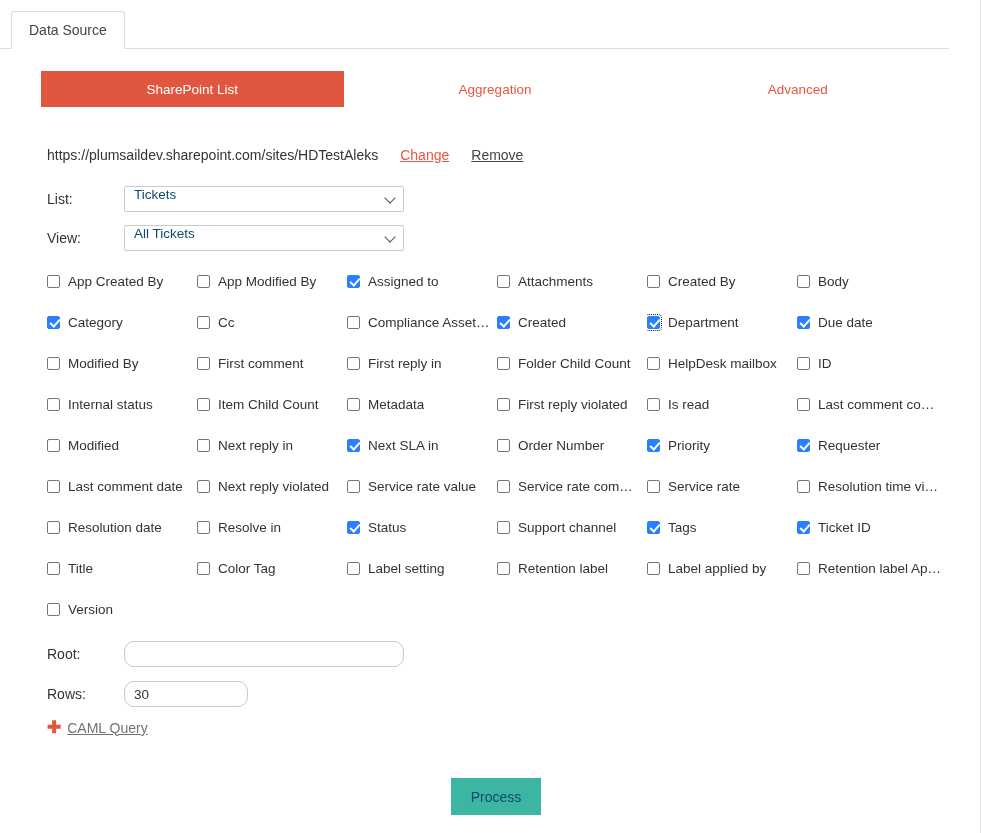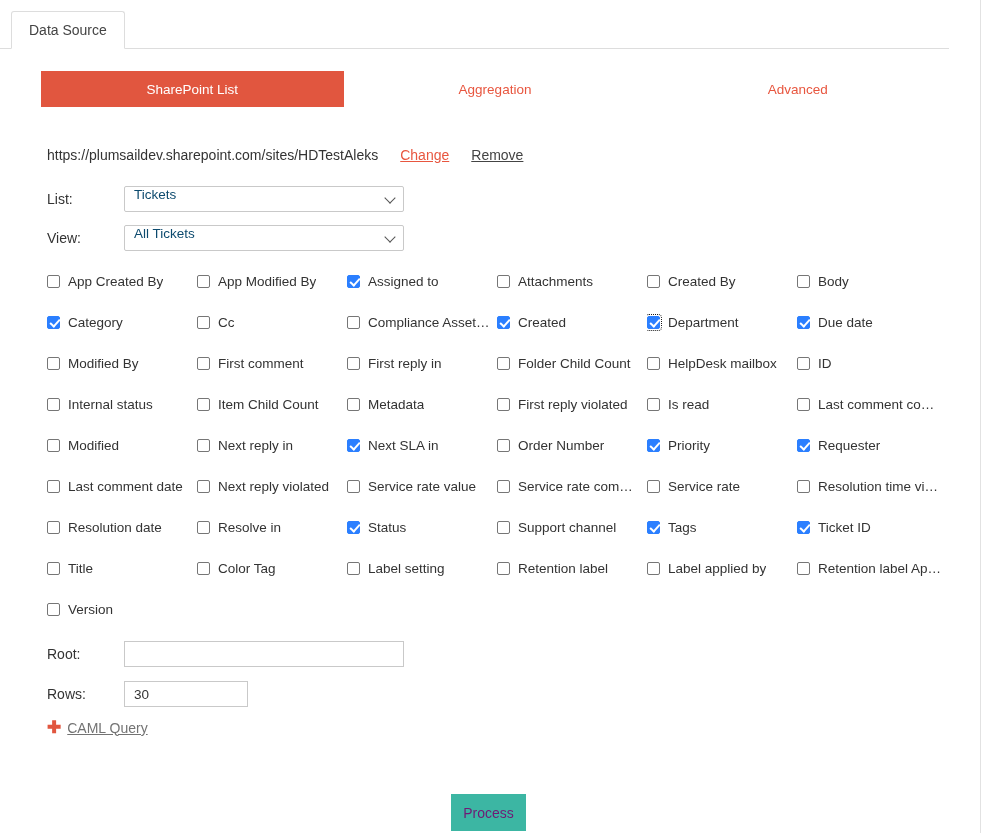--- a/index.html
+++ b/index.html
@@ -205,21 +205,21 @@
     position: absolute;
     left: 47px;
     display: flex;
     align-items: center;
   }
   .text-row.root { top: 641px; }
   .text-row.rows { top: 681px; }
   .text-input {
     height: 26px;
     border: 1px solid #c9c9c9;
-    border-radius: 0;
+    border-radius: 10px;
     background: #fff;
     font-size: 13.5px;
     color: #333;
     padding: 0 9px;
     font-family: "Liberation Sans", sans-serif;
   }
   .text-input.wide { width: 280px; }
   .text-input.narrow { width: 124px; }
 
   
@@ -242,32 +242,31 @@
     color: #737373;
     font-size: 14px;
     text-decoration: underline;
   }
 
   
   .process-btn {
     position: absolute;
     left: 451px;
     top: 778px;
-    width: 75px;
+    width: 90px;
     height: 37px;
     background: #3cb6a3;
-    color: #701a75;
+    color: #0c4a6e;
     border: none;
     font-size: 14px;
     font-family: "Liberation Sans", sans-serif;
     display: flex;
     align-items: center;
     justify-content: center;
     cursor: pointer;
-    margin-top: 16px;
   }
 </style>
 </head>
 <body>
 
 <div id="page">
 
   <div class="tabstrip" id="tabstrip">
       <div class="tab active">Data Source</div>
     </div>

